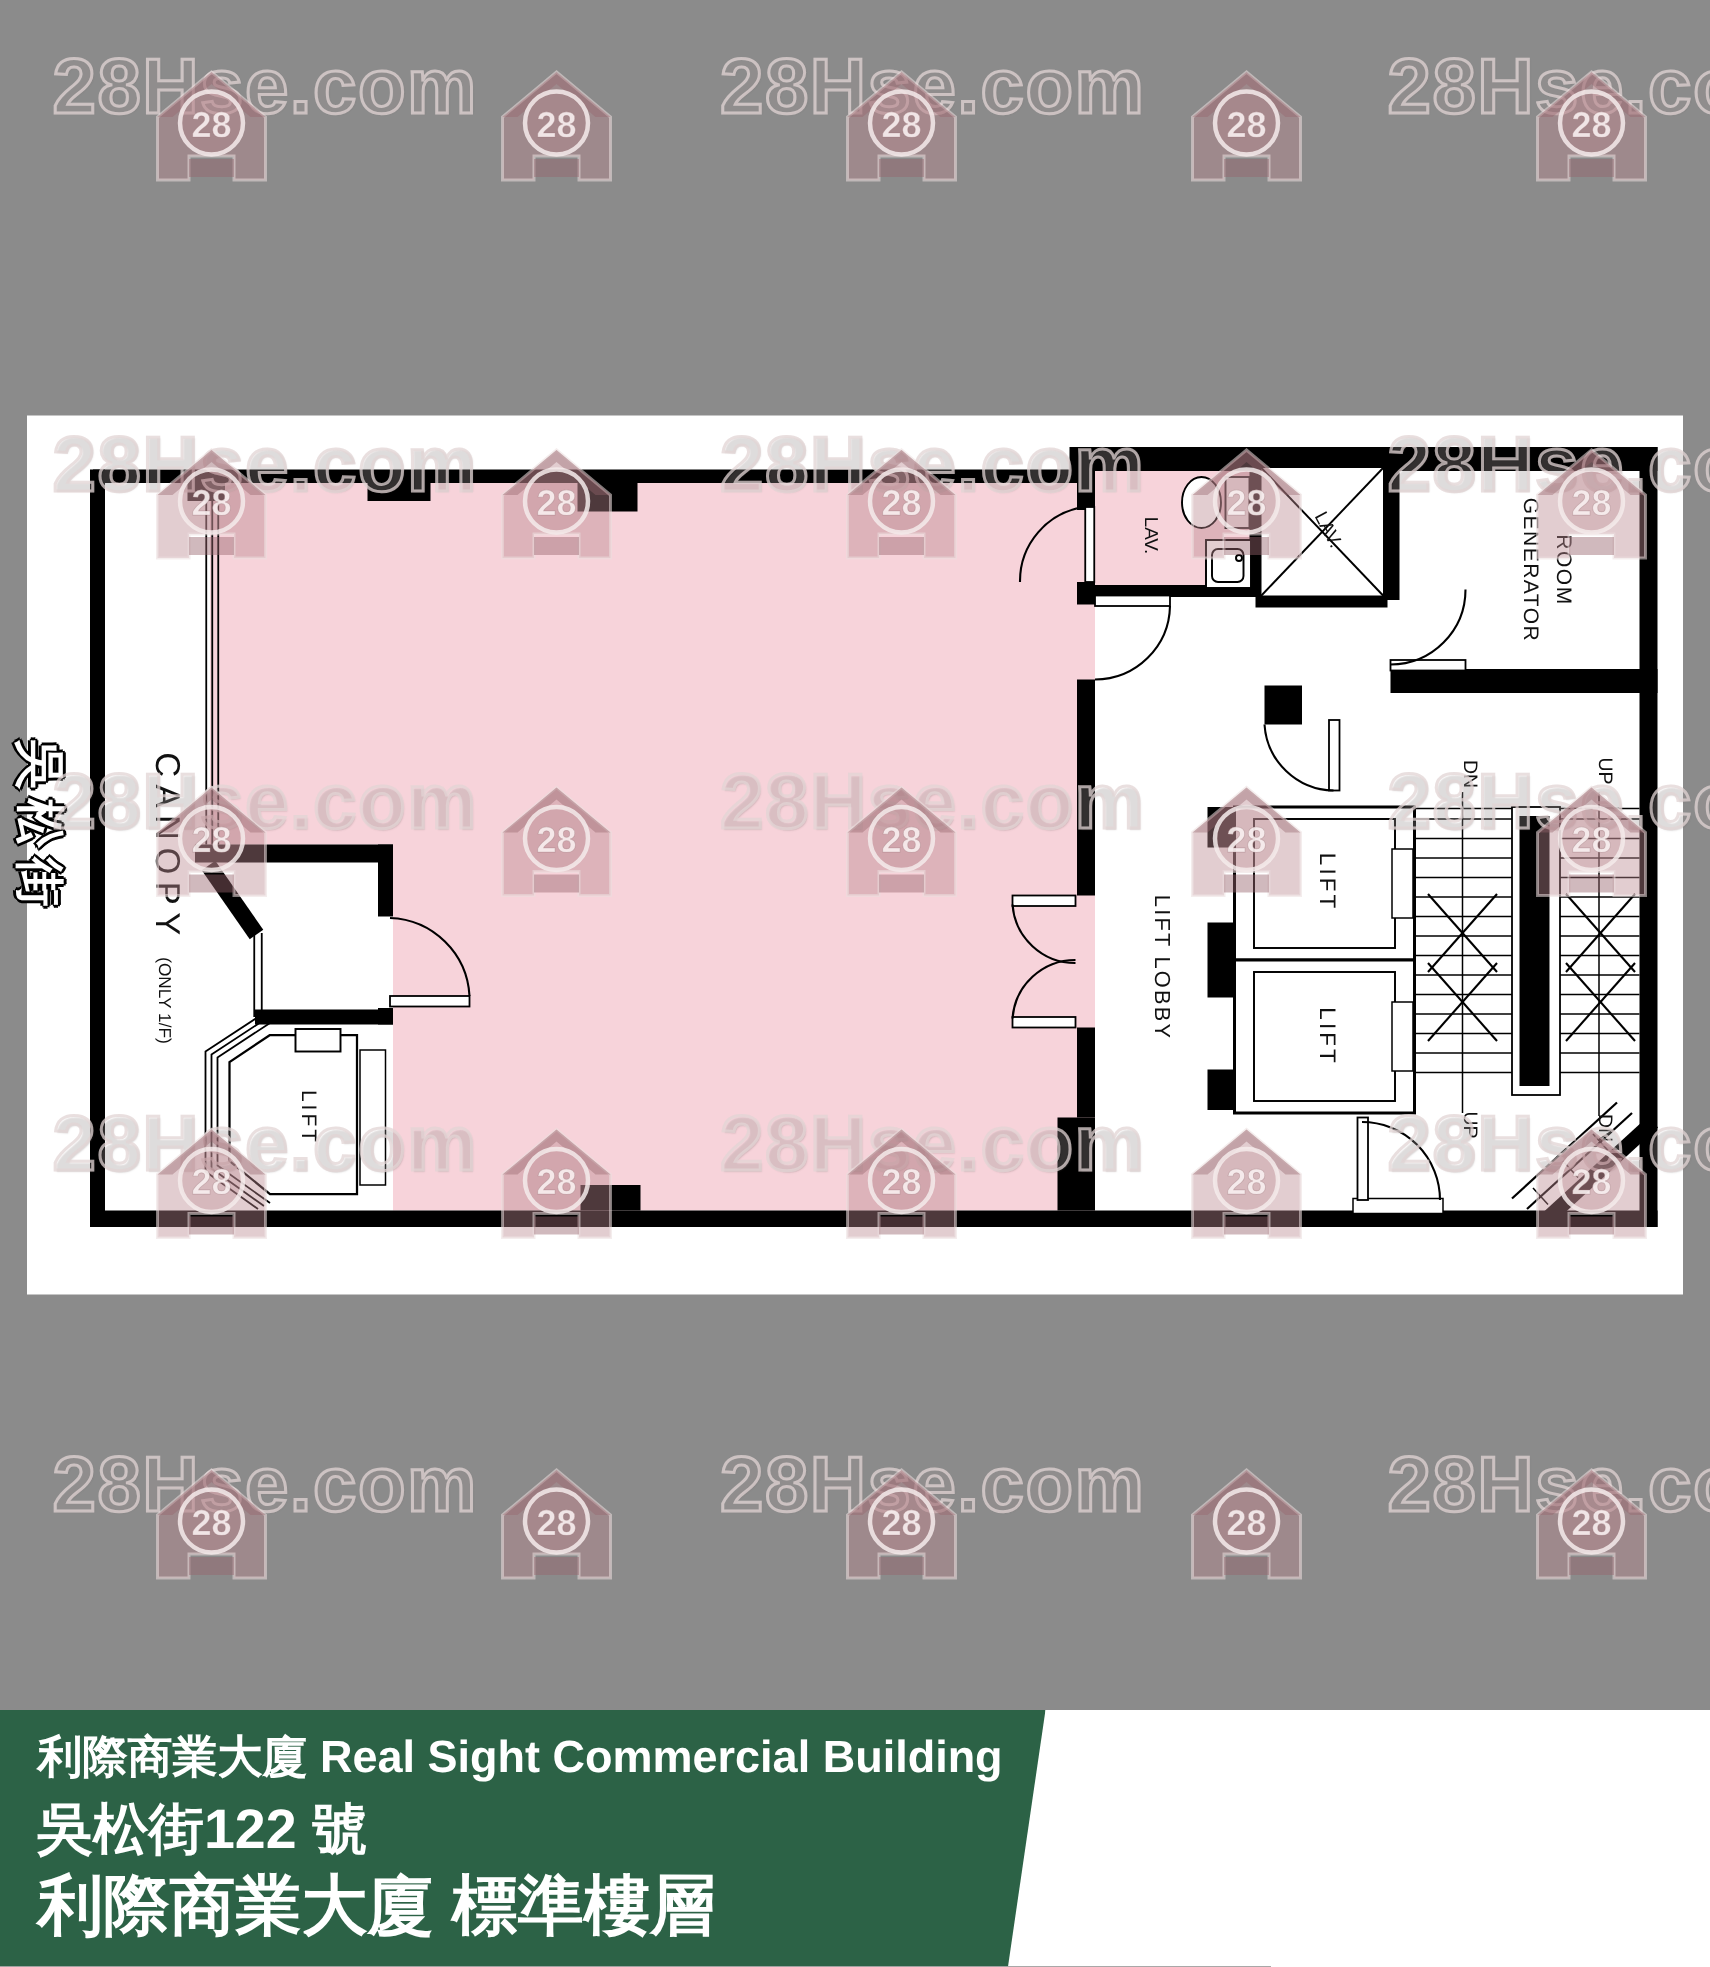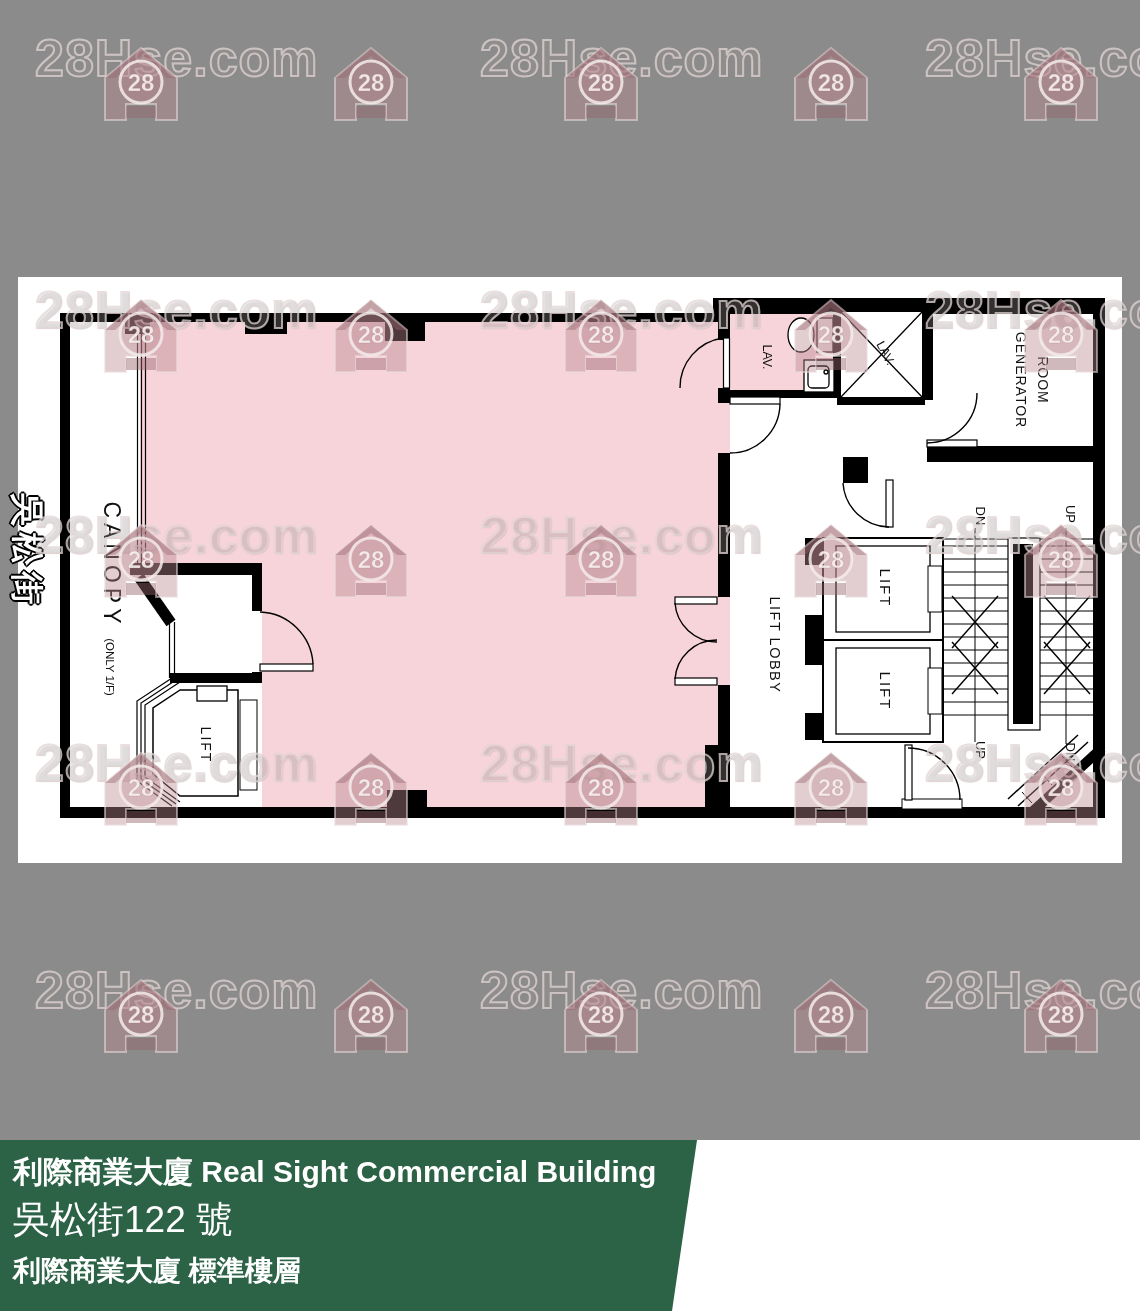--- a/index.html
+++ b/index.html
@@ -25,25 +25,25 @@
     -webkit-text-stroke:2px rgba(225,212,212,0.75);
     text-shadow:1px 1px 1px rgba(110,100,100,0.25);
     white-space:nowrap;
   }
   .wm-house{position:absolute;width:76px;height:78px;}
   
   .footer{position:absolute;left:0;top:1140px;width:1140px;height:171px;background:#ffffff;}
   .footer-green{
     position:absolute;left:0;top:0;width:1140px;height:171px;background:#2c6246;
     clip-path:polygon(0 0,697px 0,672px 171px,0 171px);
-    color:#fff;padding:10px 0 0 13px;box-sizing:border-box;
+    color:#fff;padding:10px 0 0 25px;box-sizing:border-box;
   }
   .ft-line1{font-size:30px;font-weight:bold;line-height:44px;white-space:nowrap;}
-  .ft-line2{font-size:37px;font-weight:normal;line-height:52px;white-space:nowrap;}
-  .ft-line3{font-size:28px;font-weight:bold;line-height:50px;white-space:nowrap;}
+  .ft-line2{font-size:37px;font-weight:bold;line-height:52px;white-space:nowrap;}
+  .ft-line3{font-size:44px;font-weight:bold;line-height:50px;white-space:nowrap;}
 </style>
 </head>
 <body>
 
 <div class="plan-sheet">
 <svg width="1104" height="586" viewBox="18 277 1104 586" xmlns="http://www.w3.org/2000/svg">
 
   <g>
     <path d="M140,316 L730,316 L730,807 L262,807 L262,563 L140,563 Z" fill="#f7d3da"></path>
     <rect x="723" y="302" width="117" height="96" fill="#f7d3da"></rect>

